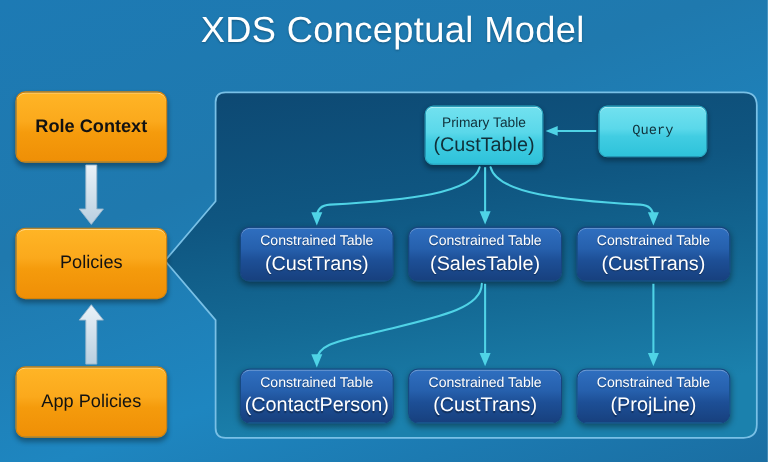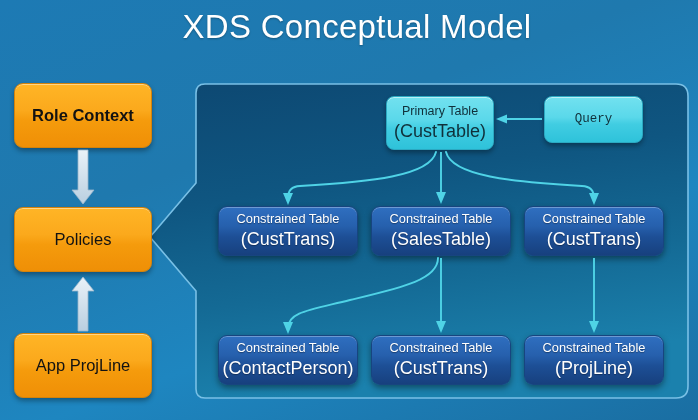--- a/index.html
+++ b/index.html
@@ -103,21 +103,21 @@
 
   <div class="obox" style="left:14px; top:83px; width:138px; height:65px;font-weight:bold;">
     <span>Role Context</span>
   </div>
 
   <div class="obox" style="left:14px; top:207px; width:138px; height:65px;">
     <span>Policies</span>
   </div>
 
   <div class="obox" style="left:14px; top:333px; width:138px; height:65px;">
-    <span>App ProjLine</span>
+    <span>App Policies</span>
   </div>
 
   <div class="cbox" style="left:386px; top:96px; width:108px; height:54px;">
     <span>Primary Table</span>
     <span class="l2">(CustTable)</span>
   </div>
 
   <div class="cbox" style="left:544px; top:96px; width:99px; height:47px;font-family:Liberation Mono, monospace;">
     <span>Query</span>
   </div>

